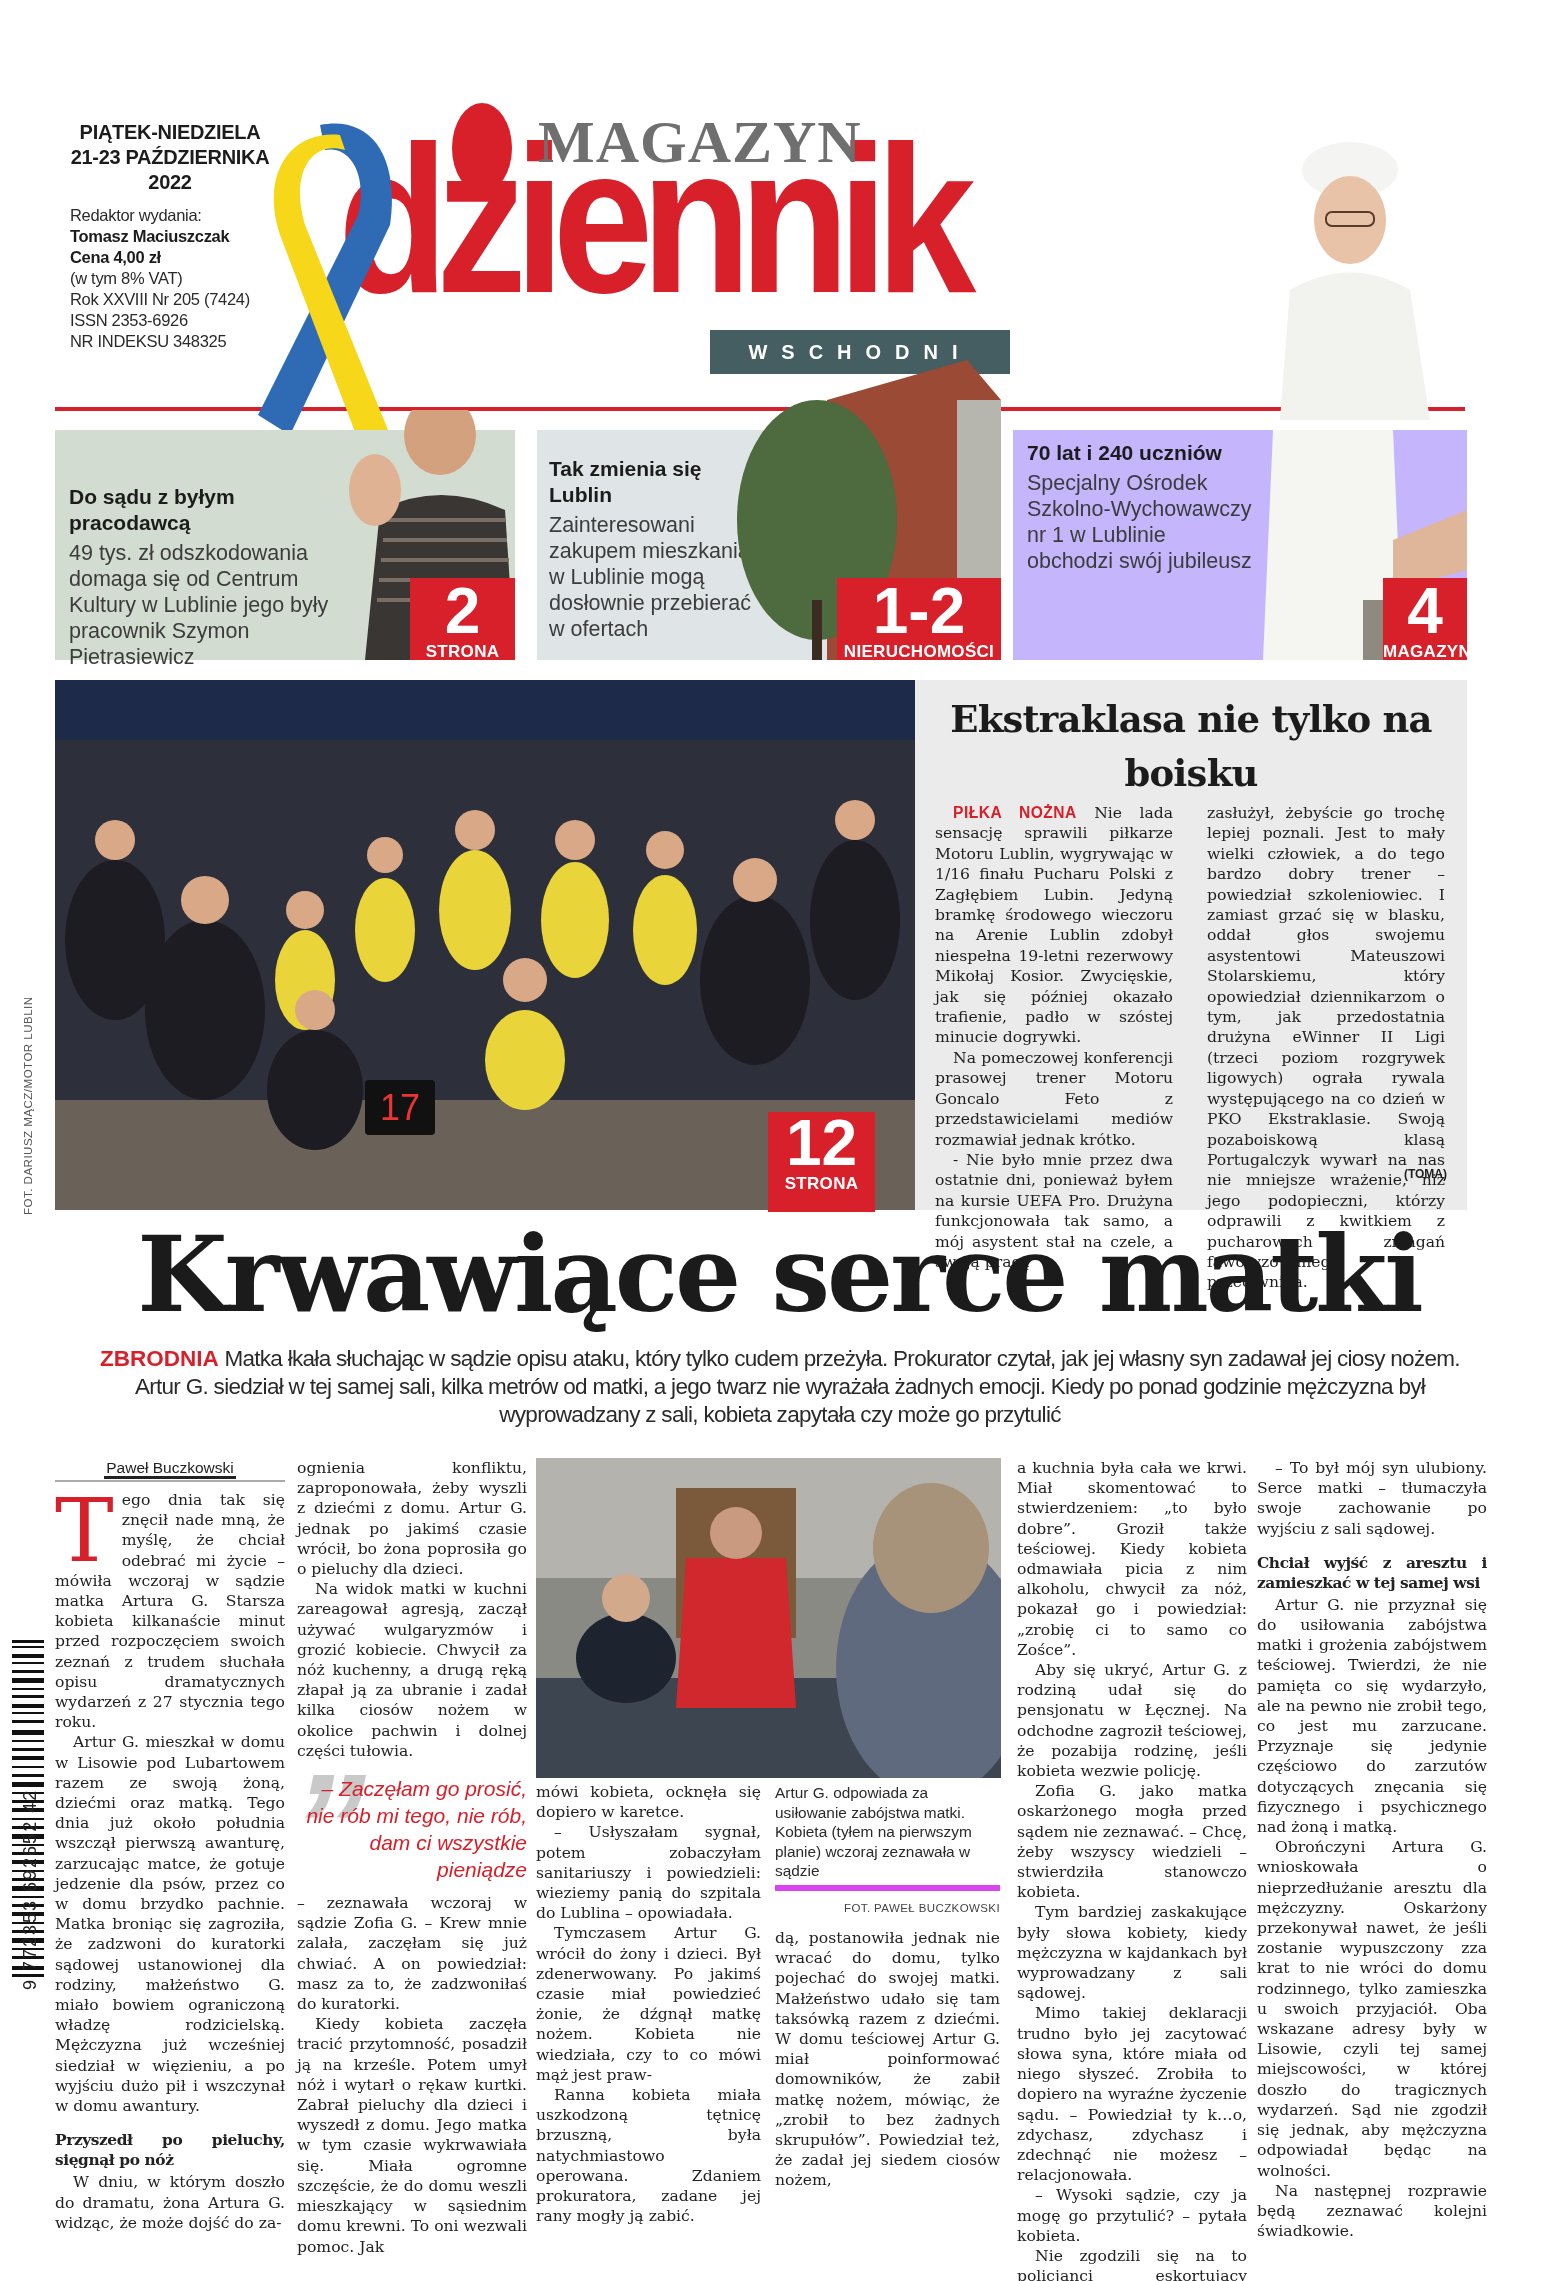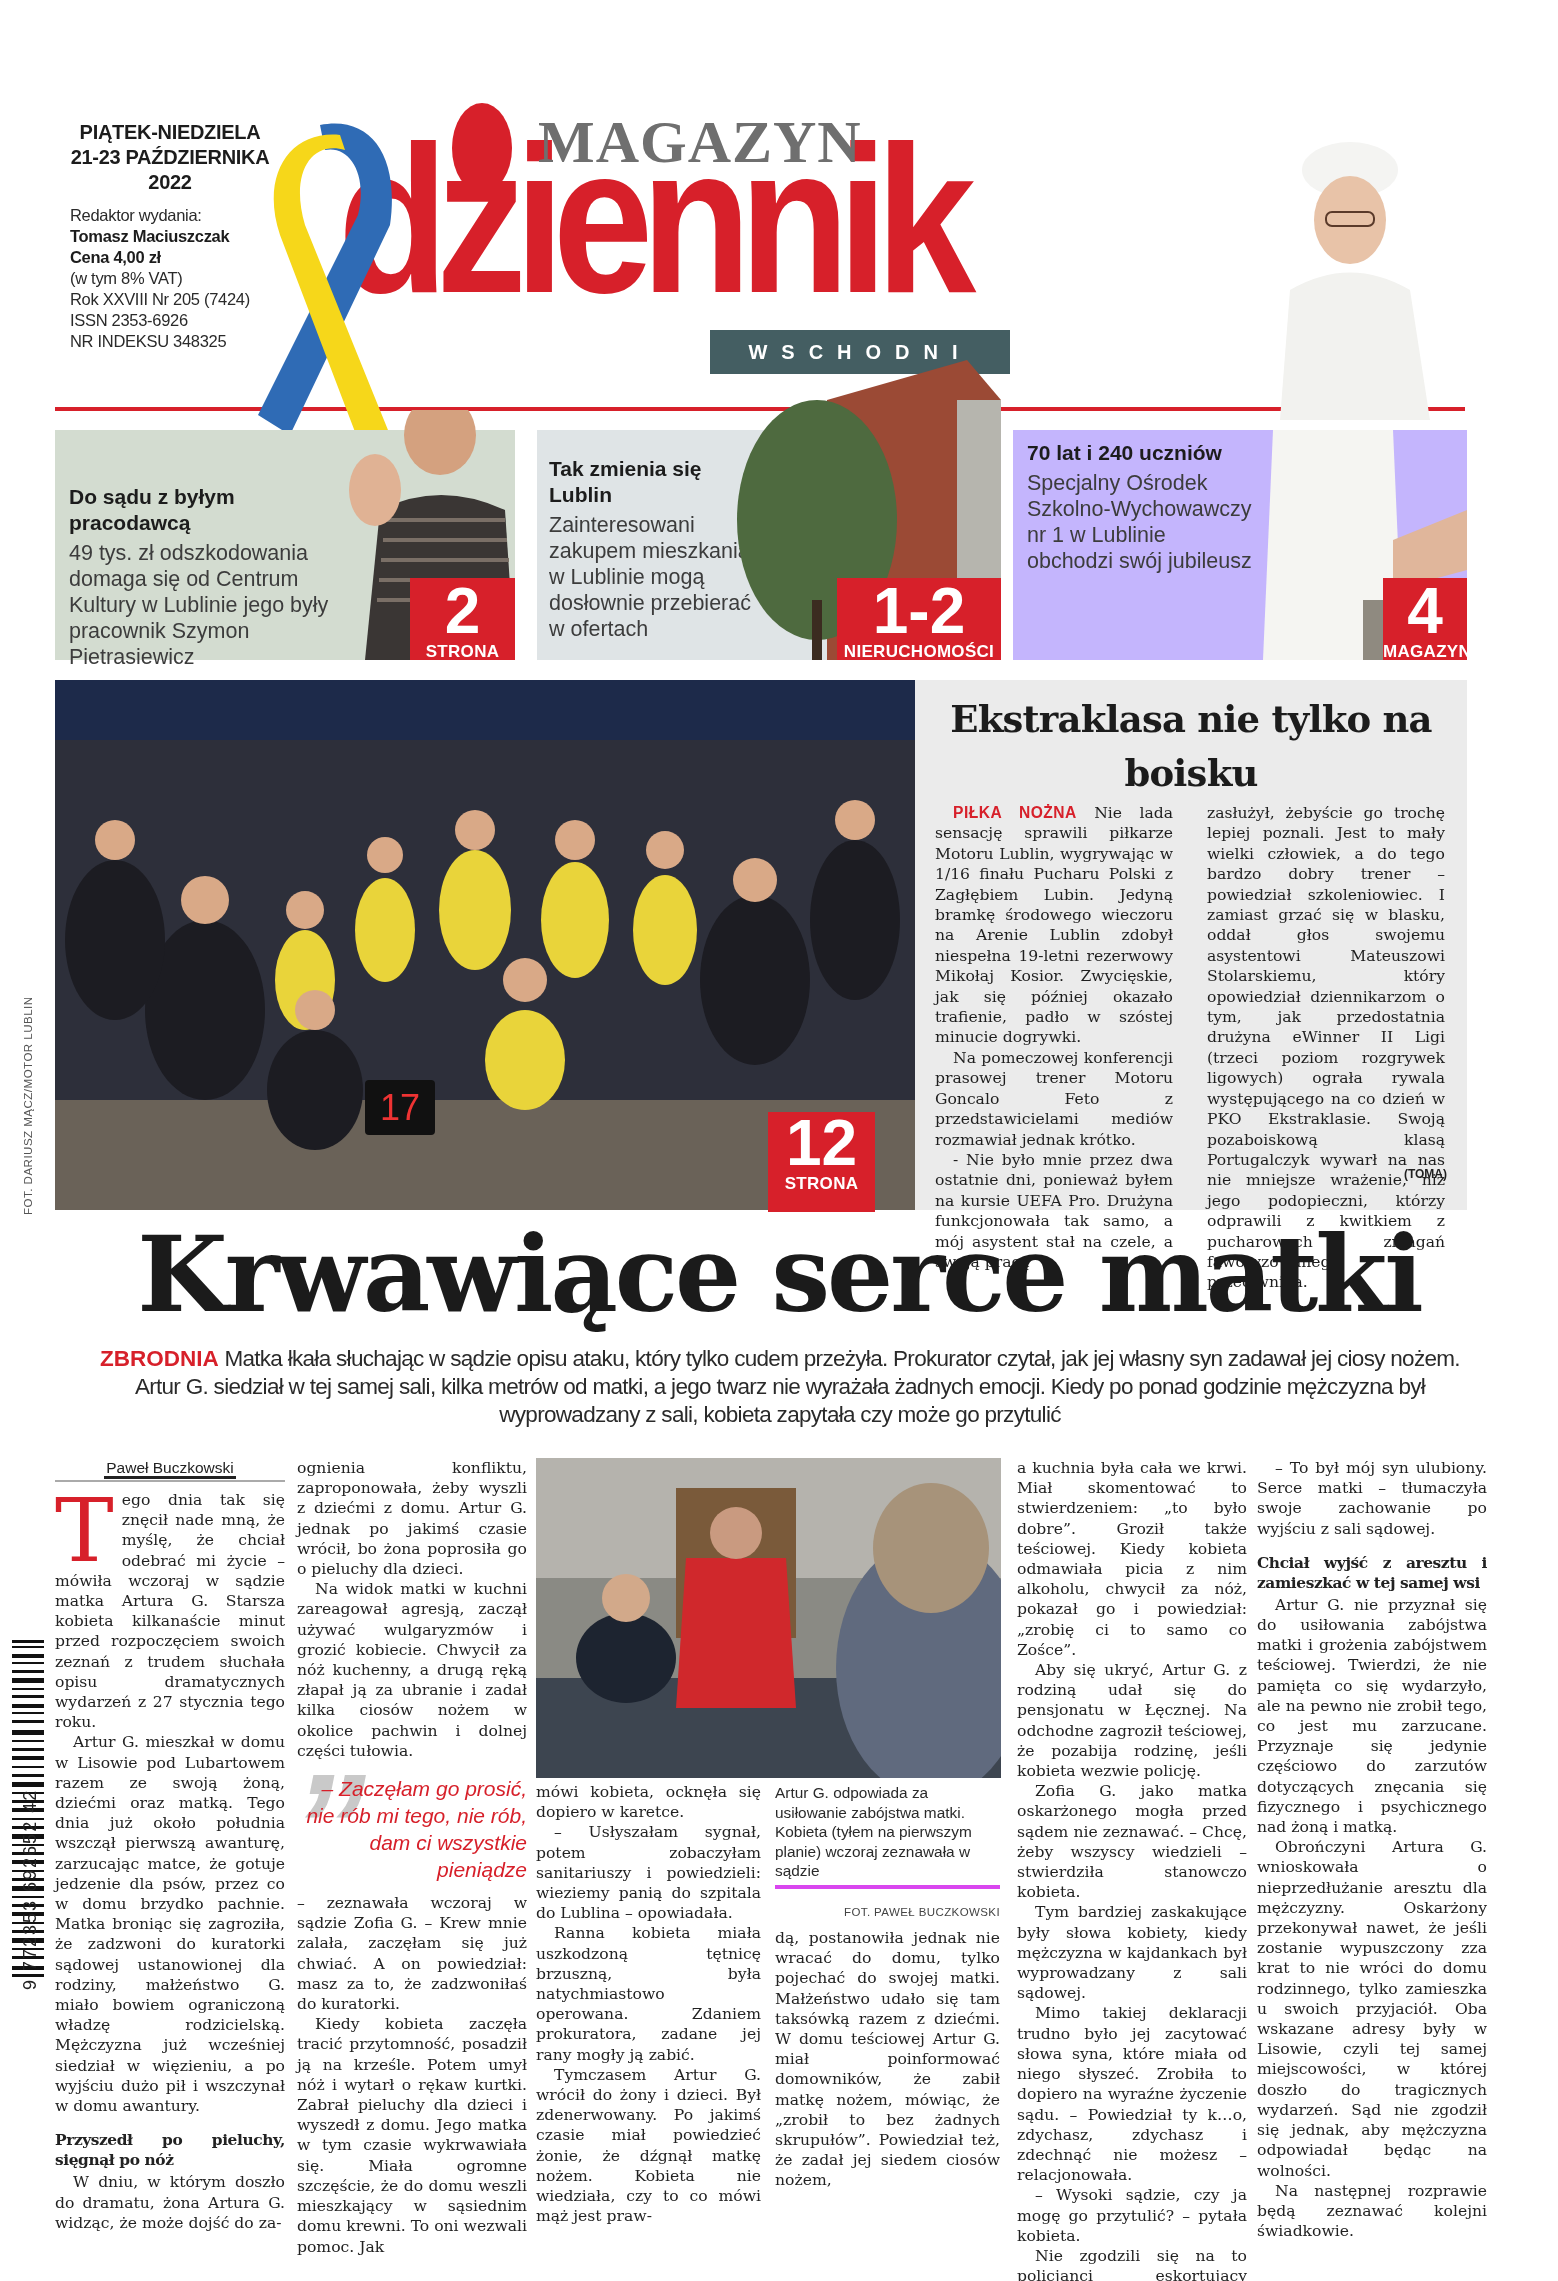--- a/index.html
+++ b/index.html
@@ -67,21 +67,21 @@
   #byline { font-family: "Liberation Sans", sans-serif; font-size: 15.5px; line-height: 20px; text-align: center; color: #222; border-bottom: 2px solid #aaa; padding-bottom: 2px; margin-bottom: 8px; }
   #byline span { border-bottom: 3px solid #222; padding: 0 2px; }
   .dropcap { float: left; font-family: "DejaVu Serif", serif; font-size: 88px; line-height: 78px; color: #d7202a; margin: 2px 8px 0 0; }
 
   .pullquote { position: relative; margin: 14px 0 10px; padding-left: 0; }
   .pullquote .qmark { position: absolute; left: -6px; top: -24px; font-family: "Liberation Sans", sans-serif; font-weight: bold; font-size: 150px; line-height: 150px; color: #c9c9c9; font-style: italic; z-index: 0; }
   .pullquote .qtext { position: relative; z-index: 1; font-family: "Liberation Sans", sans-serif; font-style: italic; font-size: 21px; line-height: 27px; color: #d7202a; text-align: right; }
 
   #court-photo { left: 536px; top: 1458px; width: 465px; height: 320px; overflow: hidden; }
   #court-caption { left: 775px; top: 1783px; width: 225px; font-family: "Liberation Sans", sans-serif; font-size: 15.4px; line-height: 19.6px; color: #2a2a2a; }
-  #court-caption .credit { border-top: 4px solid #d946ef; margin-top: 4px; padding-top: 14px; text-align: right; font-size: 11.5px; letter-spacing: 0.4px; color: #444; }
+  #court-caption .credit { border-top: 6px solid #d946ef; margin-top: 4px; padding-top: 8px; text-align: right; font-size: 11.5px; letter-spacing: 0.4px; color: #444; }
 
   #barcode { left: 12px; top: 1640px; width: 32px; height: 340px; }
   #barcode-digits { left: 20px; top: 1990px; transform: rotate(-90deg); transform-origin: left top; font-family: "Liberation Sans", sans-serif; font-size: 18px; letter-spacing: 2px; color: #222; white-space: nowrap; }
 </style>
 </head>
 <body>
 
 <div id="edition" class="abs">
   <div class="date">PIĄTEK-NIEDZIELA</div>
   <div class="date">21-23 PAŹDZIERNIKA</div>
@@ -258,22 +258,22 @@
     <ellipse cx="90" cy="200" rx="50" ry="45" fill="#1d2430"></ellipse>
     <circle cx="90" cy="140" r="24" fill="#d2a98a"></circle>
     <ellipse cx="395" cy="210" rx="95" ry="130" fill="#606a7e"></ellipse>
     <ellipse cx="395" cy="90" rx="58" ry="65" fill="#a7937a"></ellipse>
   </svg>
 </div>
 
 <div id="col-3a" class="col">
   <p class="noindent">mówi kobieta, ocknęła się dopiero w karetce.</p>
   <p>– Usłyszałam sygnał, potem zobaczyłam sanitariuszy i powiedzieli: wieziemy panią do szpitala do Lublina – opowiadała.</p>
+  <p>Tymczasem Artur G. wrócił do żony i dzieci. Był zdenerwowany. Po jakimś czasie miał powiedzieć żonie, że dźgnął matkę nożem. Kobieta nie wiedziała, czy to co mówi mąż jest praw-</p>
   <p>Ranna kobieta miała uszkodzoną tętnicę brzuszną, była natychmiastowo operowana. Zdaniem prokuratora, zadane jej rany mogły ją zabić.</p>
-  <p>Tymczasem Artur G. wrócił do żony i dzieci. Był zdenerwowany. Po jakimś czasie miał powiedzieć żonie, że dźgnął matkę nożem. Kobieta nie wiedziała, czy to co mówi mąż jest praw-</p>
 </div>
 
 <div id="court-caption" class="abs">
   <div>Artur G. odpowiada za usiłowanie zabójstwa matki. Kobieta (tyłem na pierwszym planie) wczoraj zeznawała w sądzie</div>
   <div class="credit">FOT. PAWEŁ BUCZKOWSKI</div>
 </div>
 
 <div id="col-3b" class="col">
   <p class="noindent">dą, postanowiła jednak nie wracać do domu, tylko pojechać do swojej matki. Małżeństwo udało się tam taksówką razem z dziećmi. W domu teściowej Artur G. miał poinformować domowników, że zabił matkę nożem, mówiąc, że „zrobił to bez żadnych skrupułów”. Powiedział też, że zadał jej siedem ciosów nożem,</p>
 </div>

